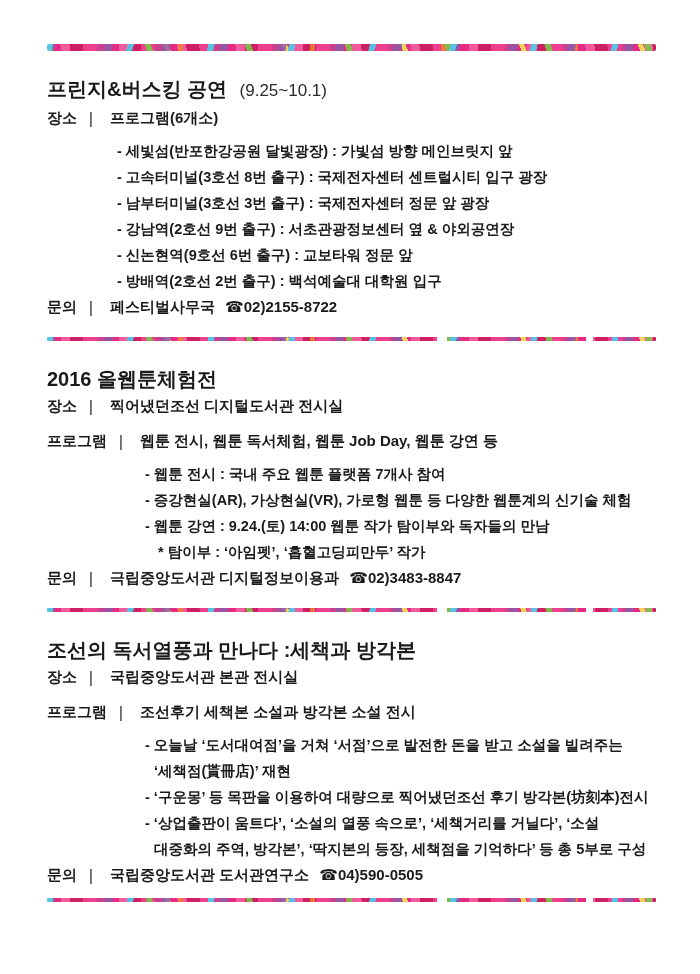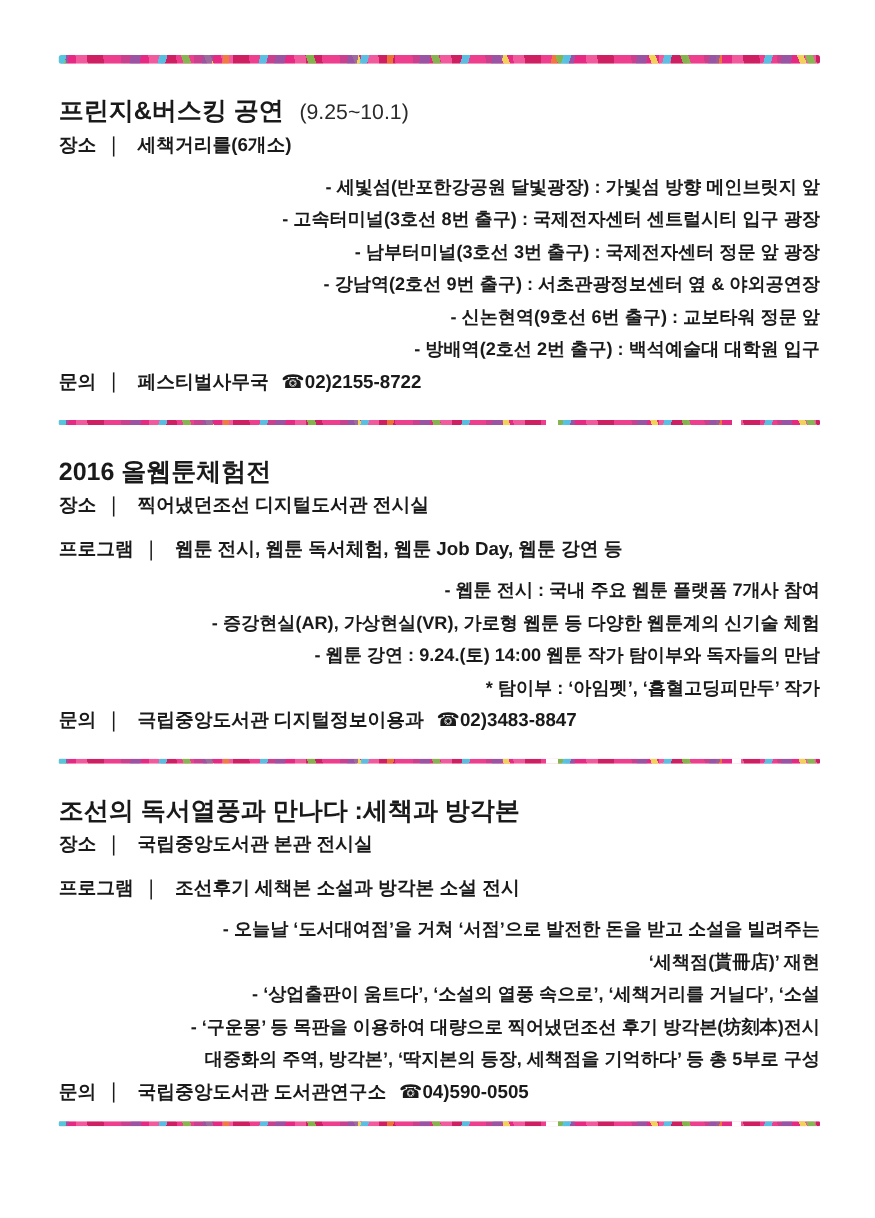--- a/index.html
+++ b/index.html
@@ -33,40 +33,40 @@
   .sec:first-of-type .sec-title{}
   .sec-title .date{font-size:17px;font-weight:400;color:#2a2a2a;margin-left:7px;letter-spacing:0;}
   .row{display:flex;align-items:baseline;font-size:15px;line-height:18px;margin-top:6px;white-space:nowrap;}
   .row .sep{margin:0 17px 0 12px;font-weight:400;transform:scaleY(1.15);}
   .row.program{margin-top:17px;}
   .row.contact{margin-top:4px;}
   .row .value .phone{margin-left:6px;}
   .items{margin-top:11px;font-size:14.5px;line-height:26px;white-space:nowrap;}
   .items.indent-1{padding-left:70px;}
   .items.indent-2{padding-left:98px;}
-  .item{white-space:nowrap;text-align:right;}
+  .item{white-space:nowrap;}
   .item.cont{padding-left:9px;}
   .item.sub{padding-left:13px;}
 </style>
 </head>
 <body>
 
 <div class="page">
 
   <div class="divider"></div>
 
   <section class="sec">
     <h2 class="sec-title">
       <span>프린지&amp;버스킹 공연</span>
       <span class="date">(9.25~10.1)</span>
     </h2>
     <div class="row">
       <span class="label">장소</span>
       <span class="sep">|</span>
-      <span class="value">세책거리를(6개소)</span>
+      <span class="value">프로그램(6개소)</span>
     </div>
     <div class="items indent-1">
       <div class="item">- 세빛섬(반포한강공원 달빛광장) : 가빛섬 방향 메인브릿지 앞</div>
       <div class="item">- 고속터미널(3호선 8번 출구) : 국제전자센터 센트럴시티 입구 광장</div>
       <div class="item">- 남부터미널(3호선 3번 출구) : 국제전자센터 정문 앞 광장</div>
       <div class="item">- 강남역(2호선 9번 출구) : 서초관광정보센터 옆 &amp; 야외공연장</div>
       <div class="item">- 신논현역(9호선 6번 출구) : 교보타워 정문 앞</div>
       <div class="item">- 방배역(2호선 2번 출구) : 백석예술대 대학원 입구</div>
     </div>
     <div class="row contact">
@@ -123,22 +123,22 @@
       <span class="value">국립중앙도서관 본관 전시실</span>
     </div>
     <div class="row program">
       <span class="label">프로그램</span>
       <span class="sep">|</span>
       <span class="value">조선후기 세책본 소설과 방각본 소설 전시</span>
     </div>
     <div class="items indent-2">
       <div class="item">- 오늘날 ‘도서대여점’을 거쳐 ‘서점’으로 발전한 돈을 받고 소설을 빌려주는</div>
       <div class="item cont">‘세책점(貰冊店)’ 재현</div>
+      <div class="item">- ‘구운몽’ 등 목판을 이용하여 대량으로 찍어냈던조선 후기 방각본(坊刻本)전시</div>
       <div class="item">- ‘상업출판이 움트다’, ‘소설의 열풍 속으로’, ‘세책거리를 거닐다’, ‘소설</div>
-      <div class="item">- ‘구운몽’ 등 목판을 이용하여 대량으로 찍어냈던조선 후기 방각본(坊刻本)전시</div>
       <div class="item cont">대중화의 주역, 방각본’, ‘딱지본의 등장, 세책점을 기억하다’ 등 총 5부로 구성</div>
     </div>
     <div class="row contact">
       <span class="label">문의</span>
       <span class="sep">|</span>
       <span class="value">
         <span>국립중앙도서관 도서관연구소</span>
         <span class="phone">☎04)590-0505</span>
       </span>
     </div>

